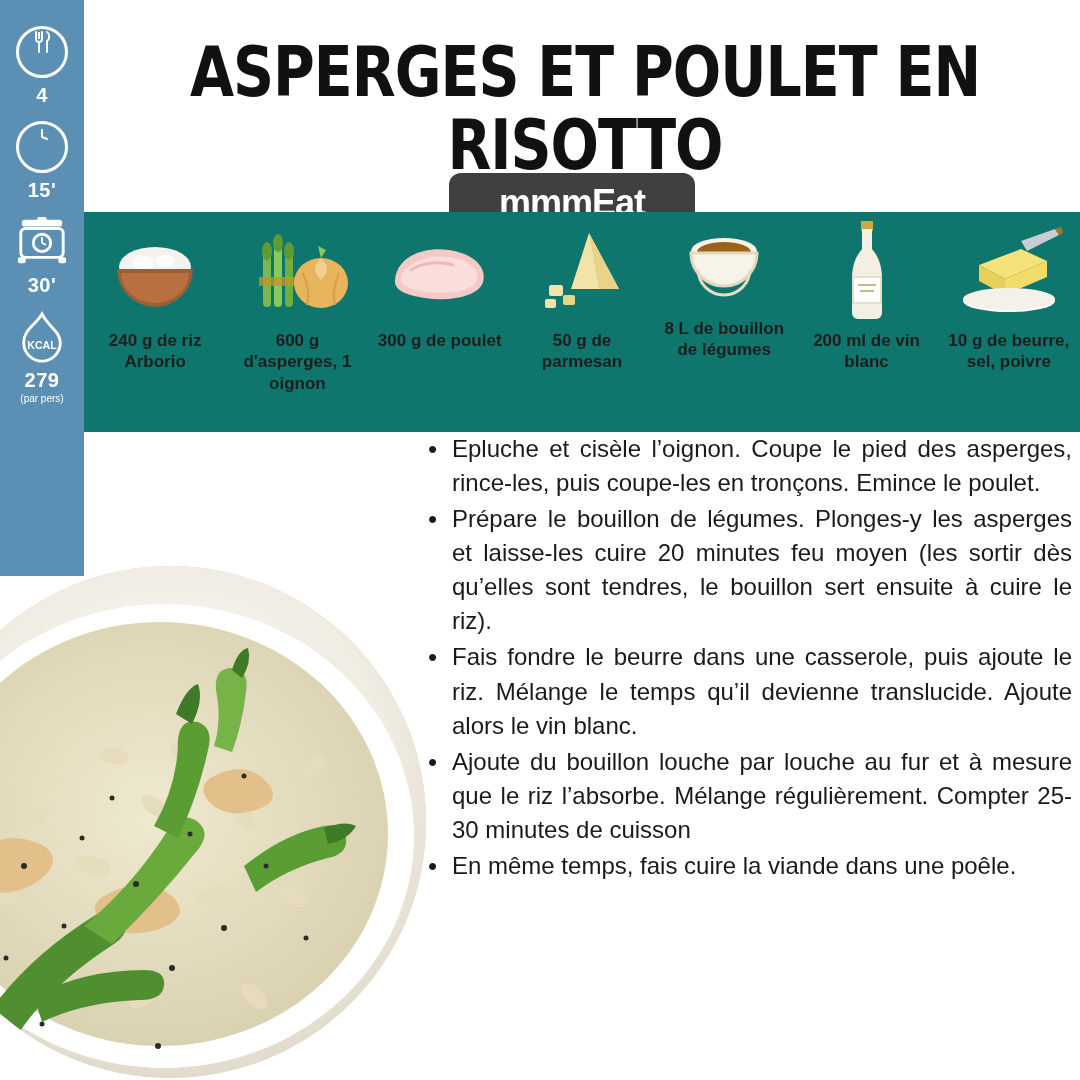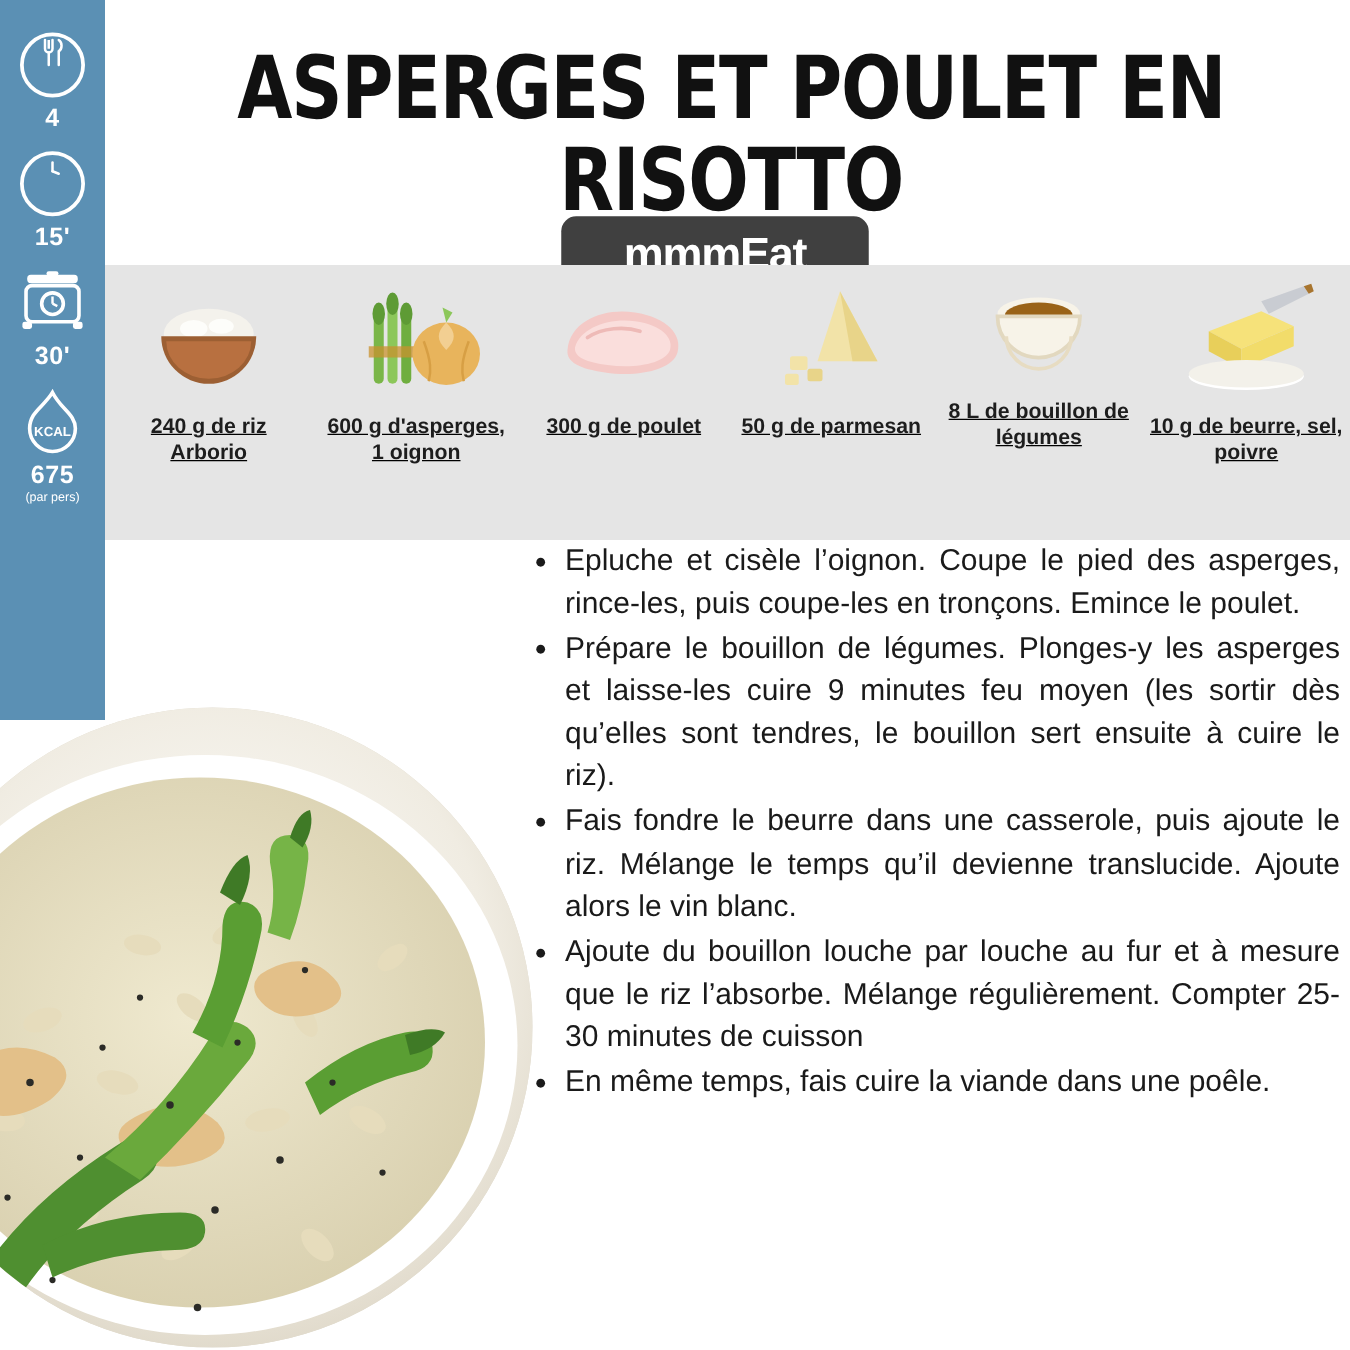--- a/index.html
+++ b/index.html
@@ -87,24 +87,23 @@
     font-size: 36px;
     font-weight: bold;
     letter-spacing: -1px;
   }
 
   
   .ing-strip {
     position: absolute;
     left: 84px; top: 212px;
     width: 996px; height: 220px;
-    background: #e5e5e5;
+    background: #0f766e;
     display: flex;
     align-items: flex-start;
-    text-decoration: underline;
   }
   .ing {
     flex: 1 1 0;
     height: 100%;
     display: flex;
     flex-direction: column;
     align-items: center;
     justify-content: flex-start;
     padding: 4px 4px 0 4px;
   }
@@ -204,21 +203,21 @@
       <div class="side-val">30'</div>
     </div>
 
     <div class="side-block">
       <div class="side-icon" style="border:none;position:relative;">
         <svg width="54" height="56" viewBox="0 0 54 56">
           <path d="M27 2 C20 14 8 18 8 32 a19 19 0 0 0 38 0 C46 20 34 16 27 2 Z" fill="none" stroke="#fff" stroke-width="3"></path>
           <text x="27" y="38" font-size="11" fill="#fff" text-anchor="middle" font-family="Liberation Sans, sans-serif" font-weight="bold">KCAL</text>
         </svg>
       </div>
-      <div class="side-val">675</div>
+      <div class="side-val">279</div>
       <div class="side-sub">(par pers)</div>
     </div>
   </div>
 
   <div class="title">ASPERGES ET POULET EN RISOTTO</div>
 
   <div class="logo-badge">
     <span>mmmEat</span>
   </div>
 
@@ -291,20 +290,33 @@
           <ellipse cx="56" cy="32" rx="33" ry="13" fill="#f7f3e8"></ellipse>
           <ellipse cx="56" cy="33" rx="27" ry="10" fill="#9a6318"></ellipse>
           <path d="M23 34 a33 33 0 0 0 66 0 Z" fill="#f7f3e8"></path>
           <path d="M23 34 a33 33 0 0 0 66 0 Z" fill="none" stroke="#e2d8bf" stroke-width="3"></path>
           <path d="M30 50 a26 26 0 0 0 52 0" fill="none" stroke="#e7dcc2" stroke-width="3"></path>
         </svg>
       </div>
       <div class="ing-label">8 L de bouillon de légumes</div>
     </div>
 
+    <div class="ing">
+      <div class="ing-art">
+        <svg width="60" height="104" viewBox="0 0 60 104">
+          <rect x="24" y="2" width="12" height="10" fill="#c9a94a"></rect>
+          <rect x="25" y="10" width="10" height="22" fill="#f3f0e2"></rect>
+          <path d="M25 30 C18 38 15 48 15 60 v34 a6 6 0 0 0 6 6 h18 a6 6 0 0 0 6 -6 V60 c0 -12 -3 -22 -10 -30 z" fill="#f3f0e2"></path>
+          <rect x="16" y="58" width="28" height="26" fill="#ffffff" stroke="#ddd8c4" stroke-width="1.5"></rect>
+          <line x1="21" y1="66" x2="39" y2="66" stroke="#c9b98a" stroke-width="2"></line>
+          <line x1="23" y1="72" x2="37" y2="72" stroke="#c9b98a" stroke-width="2"></line>
+        </svg>
+      </div>
+      <div class="ing-label">200 ml de vin blanc</div>
+    </div>
 
     <div class="ing">
       <div class="ing-art">
         <svg width="116" height="92" viewBox="0 0 116 92">
           <path d="M28 40 L70 24 L96 36 L54 54 Z" fill="#f6e27a"></path>
           <path d="M28 40 L54 54 L54 70 L28 56 Z" fill="#e8cf5a"></path>
           <path d="M54 54 L96 36 L96 52 L54 70 Z" fill="#f2dc6a"></path>
           <ellipse cx="58" cy="76" rx="46" ry="11" fill="#ffffff"></ellipse>
           <ellipse cx="58" cy="74" rx="46" ry="11" fill="#f3f1ea"></ellipse>
           <path d="M70 16 L104 4 L108 10 L76 26 Z" fill="#c9ccd2"></path>
@@ -312,21 +324,21 @@
         </svg>
       </div>
       <div class="ing-label">10 g de beurre, sel, poivre</div>
     </div>
 
   </div>
 
   <div class="steps">
     <ul>
       <li>Epluche et cisèle l’oignon. Coupe le pied des asperges, rince-les, puis coupe-les en tronçons. Emince le poulet.</li>
-      <li>Prépare le bouillon de légumes. Plonges-y les asperges et laisse-les cuire 9 minutes feu moyen (les sortir dès qu’elles sont tendres, le bouillon sert ensuite à cuire le riz).</li>
+      <li>Prépare le bouillon de légumes. Plonges-y les asperges et laisse-les cuire 20 minutes feu moyen (les sortir dès qu’elles sont tendres, le bouillon sert ensuite à cuire le riz).</li>
       <li>Fais fondre le beurre dans une casserole, puis ajoute le riz. Mélange le temps qu’il devienne translucide. Ajoute alors le vin blanc.</li>
       <li>Ajoute du bouillon louche par louche au fur et à mesure que le riz l’absorbe. Mélange régulièrement. Compter 25-30 minutes de cuisson</li>
       <li>En même temps, fais cuire la viande dans une poêle.</li>
     </ul>
   </div>
 
   <div class="photo">
     <svg width="512" height="512" viewBox="0 0 512 512">
       <defs>
         <radialGradient id="bowlg" cx="50%" cy="42%" r="62%">

